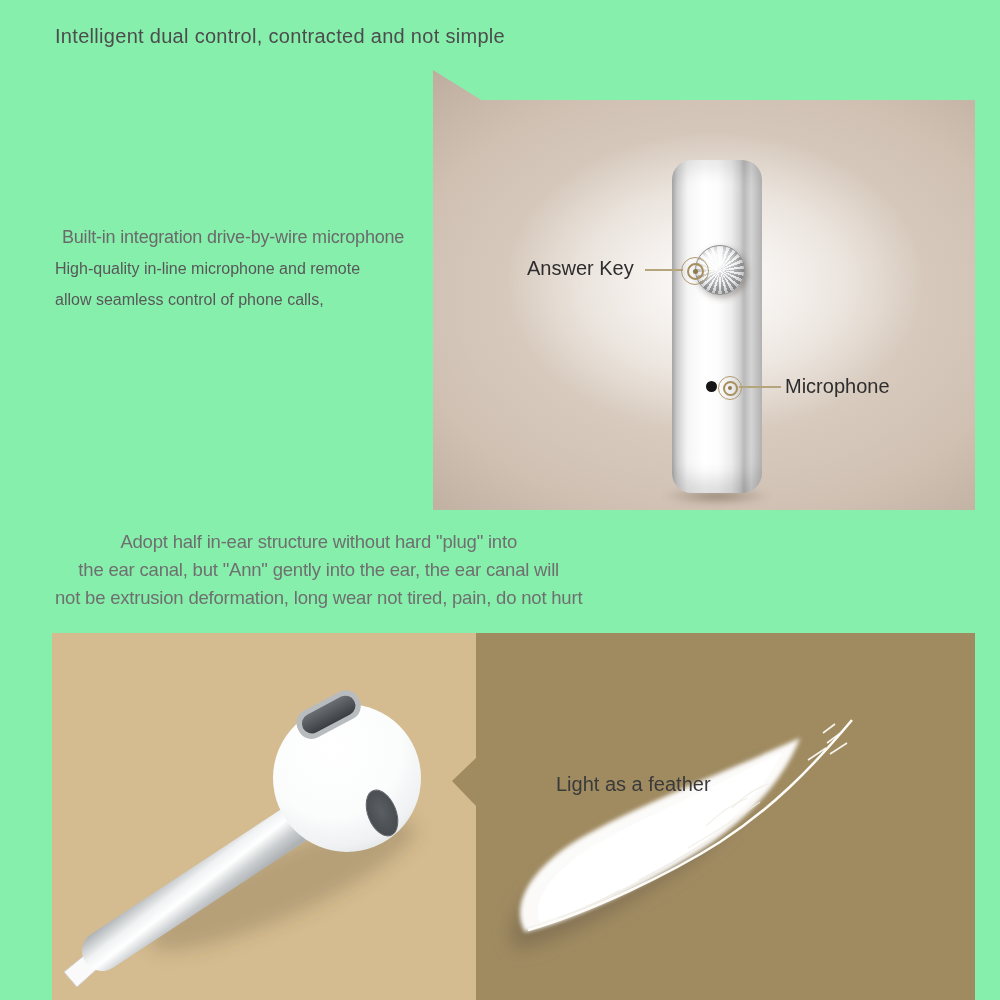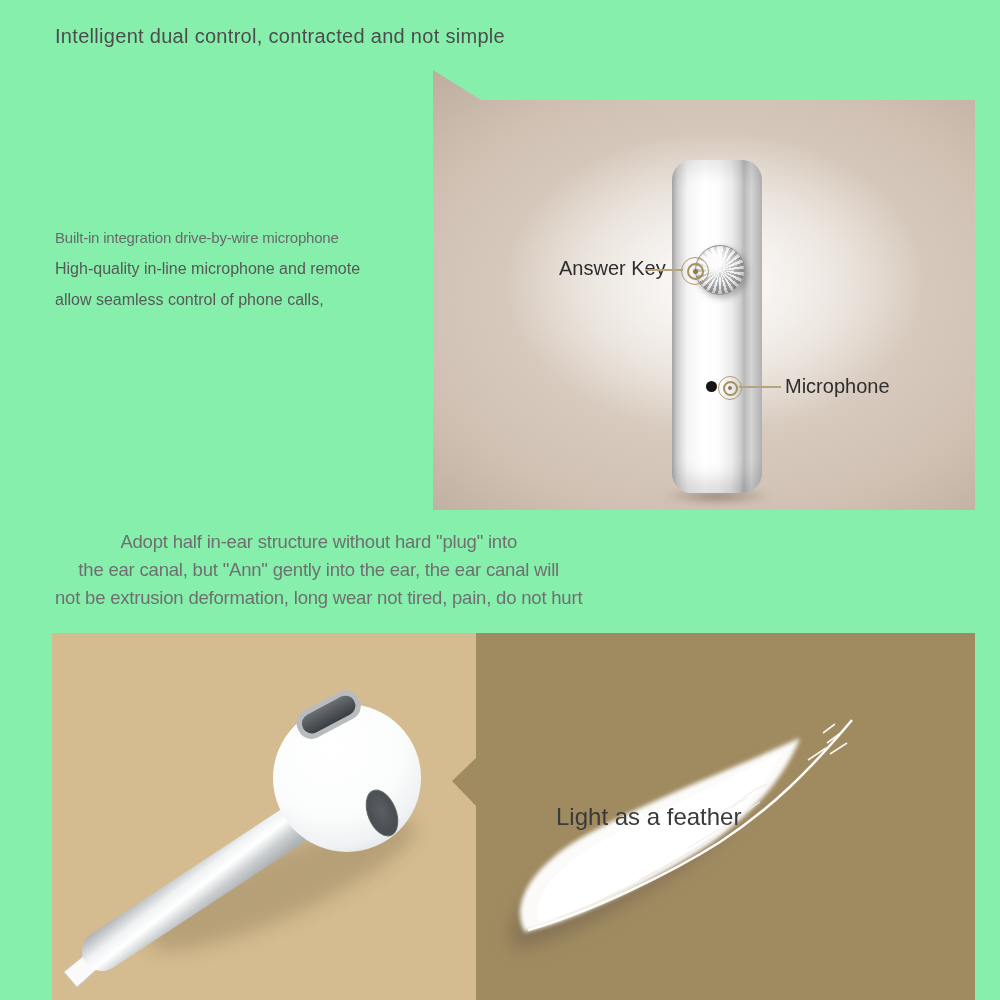--- a/index.html
+++ b/index.html
@@ -6,21 +6,21 @@
   #stage{
     position:relative;width:1000px;height:1000px;background:#86efac;overflow:hidden;
     font-family:"Liberation Sans","DejaVu Sans",sans-serif;
   }
   
   .page-title{
     position:absolute;left:55px;top:25px;font-size:20px;color:#4c4c4c;letter-spacing:.3px;
   }
   .intro-block{position:absolute;left:55px;top:222px;}
   .intro-block .line{font-size:16px;color:#585858;line-height:31px;white-space:nowrap;}
-  .intro-block .line.alt{font-size:15px;color:#6a6a6a;letter-spacing:-.2px;}
+  .intro-block .line.alt{font-size:18px;color:#6a6a6a;letter-spacing:-.2px;margin-left:7px;}
   .mid-block{position:absolute;left:55px;top:528px;text-align:center;}
   .mid-block .line{font-size:18.5px;color:#6f6f6f;line-height:28px;letter-spacing:-.2px;white-space:nowrap;}
   
   .top-panel{
     position:absolute;left:433px;top:70px;width:542px;height:440px;
     clip-path:polygon(0 0, 8.9% 6.8%, 100% 6.8%, 100% 100%, 0 100%);
     background:
       radial-gradient(ellipse 62% 55% at 52% 48%, rgba(255,255,255,.92) 0%, rgba(255,255,255,.45) 38%, rgba(255,255,255,0) 62%),
       radial-gradient(ellipse 120% 105% at 52% 52%, #e6dcd2 0%, #cfc0b2 48%, #af9d8c 82%, #9c8a77 100%);
   }
@@ -54,32 +54,32 @@
   .t-answer{left:681px;top:257px;width:26px;height:26px;}
   .t-answer .target-mid{width:13px;height:13px;}
   .t-answer .target-dot{width:5px;height:5px;}
   .t-mic{left:718px;top:376px;width:22px;height:22px;}
   .t-mic .target-mid{width:11px;height:11px;}
   .t-mic .target-dot{width:4px;height:4px;}
   .callout-line{position:absolute;height:2px;background:#b6a47d;}
   .l-answer{left:645px;top:269px;width:38px;}
   .l-mic{left:739px;top:386px;width:42px;}
   .callout-label{position:absolute;font-size:20px;color:#2e2e2e;white-space:nowrap;}
-  .lb-answer{left:559px;top:257px;}
+  .lb-answer{left:527px;top:257px;}
   .lb-mic{left:785px;top:375px;}
   
   .bottom-left{
     position:absolute;left:52px;top:633px;width:923px;height:367px;background:#d4bb90;
   }
   .bottom-right{
     position:absolute;left:452px;top:633px;width:523px;height:367px;background:#a08b61;
     clip-path:polygon(24px 0, 100% 0, 100% 100%, 24px 100%, 24px 173px, 0px 148px, 24px 125px);
   }
   .feather-caption{
-    position:absolute;left:556px;top:803px;font-size:24px;color:#3a3a3a;white-space:nowrap;
+    position:absolute;left:556px;top:773px;font-size:20px;color:#3a3a3a;white-space:nowrap;
   }
   .photo-svg{position:absolute;}
   .svg-earbud{left:52px;top:633px;}
   .svg-feather{left:470px;top:650px;}
 </style>
 </head>
 <body>
 
 <div id="stage">
 

